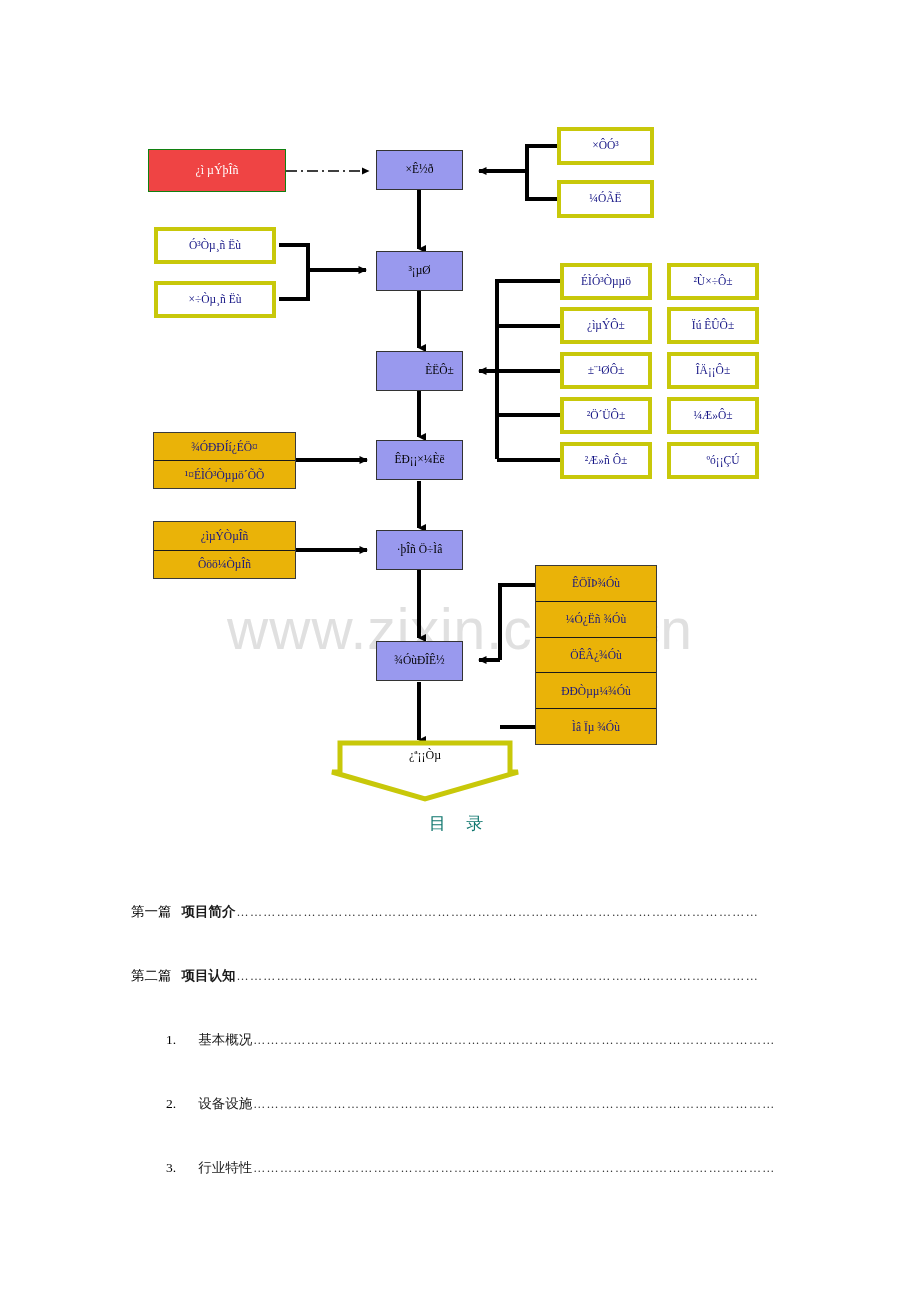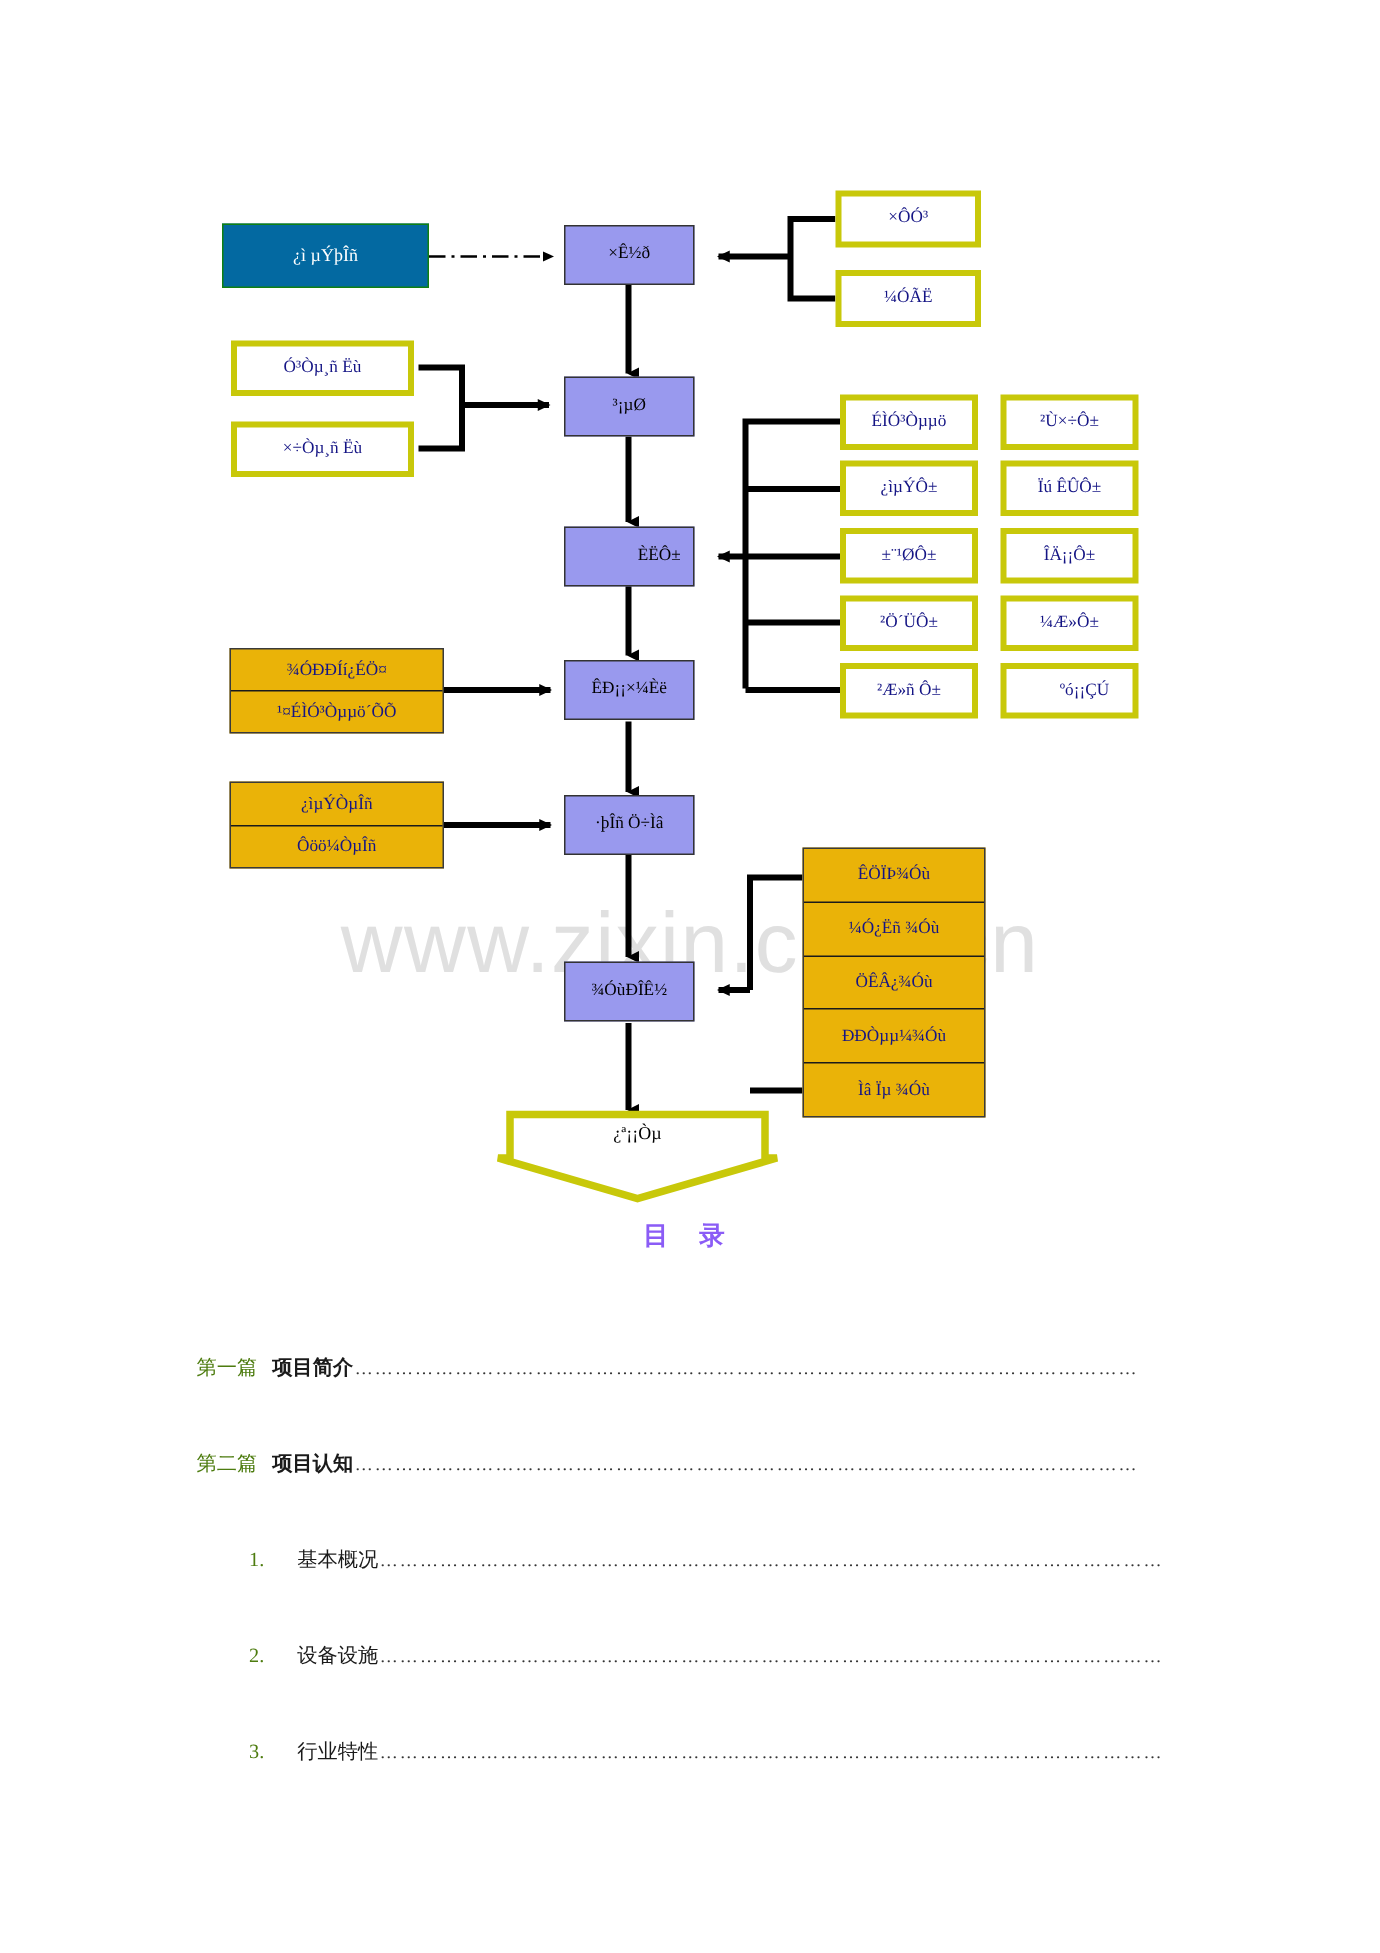--- a/index.html
+++ b/index.html
@@ -58,21 +58,21 @@
 
   
   .n-blue {
     background: #9999ee;
     border: 1.2px solid #333333;
     color: #000000;
   }
 
   
   .n-green {
-    background: #0369a1;
+    background: #ef4444;
     border: 1px solid #108010;
     color: #ffffff;
     font-size: 12px;
   }
 
   
   .n-yellow {
     background: #ffffff;
     border: 4px solid #c8c80a;
     color: #151585;
@@ -130,37 +130,37 @@
     position: absolute;
     left: 0;
     top: 812px;
     width: 920px;
     z-index: 2;
     font-family: "Liberation Serif", serif;
   }
   #toc-title {
     text-align: center;
     font-size: 17px;
-    font-weight: bold;
+    font-weight: normal;
     letter-spacing: 8px;
-    color: #8b5cf6;
+    color: #0f766e;
     margin-bottom: 68px;
   }
   .toc-row {
     display: flex;
     align-items: baseline;
     margin: 0 0 46px 0;
     padding: 0 118px 0 131px;
     font-size: 13.5px;
     color: #1a1a1a;
   }
   .toc-row .num {
     flex: 0 0 auto;
     white-space: nowrap;
-    color: #4d7c0f;
+    color: #000000;
   }
   .toc-row .title {
     flex: 0 0 auto;
     white-space: nowrap;
     font-weight: bold;
     margin-left: 10px;
   }
   .toc-row.sub {
     padding-left: 166px;
   }

